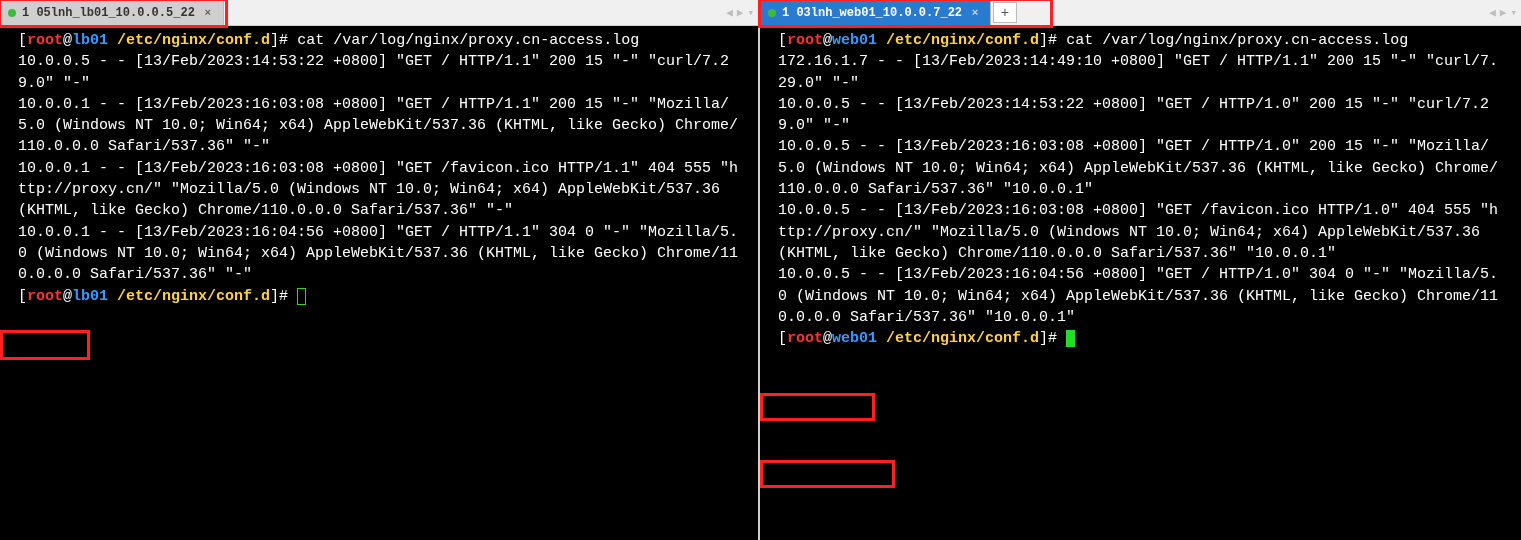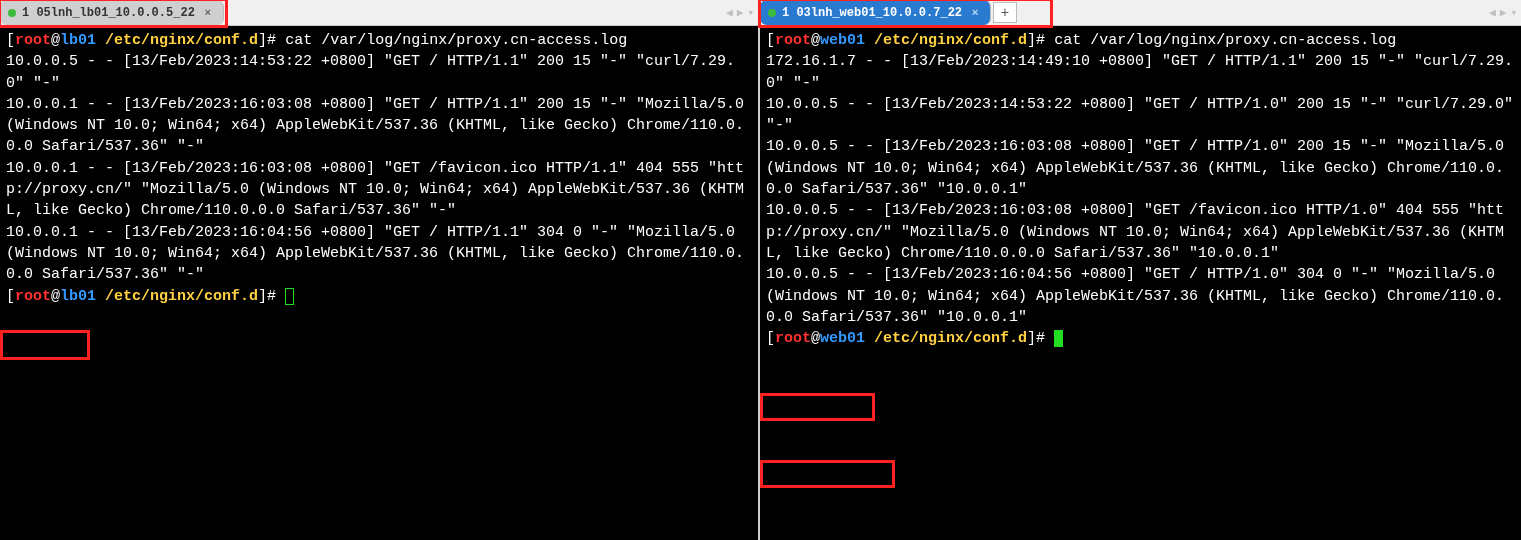--- a/index.html
+++ b/index.html
@@ -31,21 +31,20 @@
     .tab {
       display: flex;
       align-items: center;
       gap: 6px;
       padding: 0 8px;
       font-size: 12px;
       font-weight: bold;
       border-right: 1px solid #bbb;
       cursor: pointer;
       position: relative;
-      border-radius: 7px;
     }
     .tab-left-sel {
       background: #cfcfcf;
       color: #333;
     }
     .tab-right-sel {
       background: #2a7bd0;
       color: #fff;
     }
     .tab-dot {
@@ -80,21 +79,21 @@
       gap: 0;
       opacity: 0.35;
       font-size: 11px;
       color: #666;
     }
     .tab-nav-arrows span { padding: 0 2px; cursor: pointer; }
     .terminal {
       flex: 1;
       background: #000;
       color: #fff;
-      padding: 4px 6px;
+      padding: 4px 18px;
       line-height: 1.42;
       white-space: pre-wrap;
       word-break: break-all;
       overflow: hidden;
       font-size: 15px;
     }
     .c-white { color: #ffffff; }
     .c-red-bold { color: #ff3030; font-weight: bold; }
     .c-host { color: #3399ff; font-weight: bold; }
     .c-path { color: #ffd040; font-weight: bold; }

